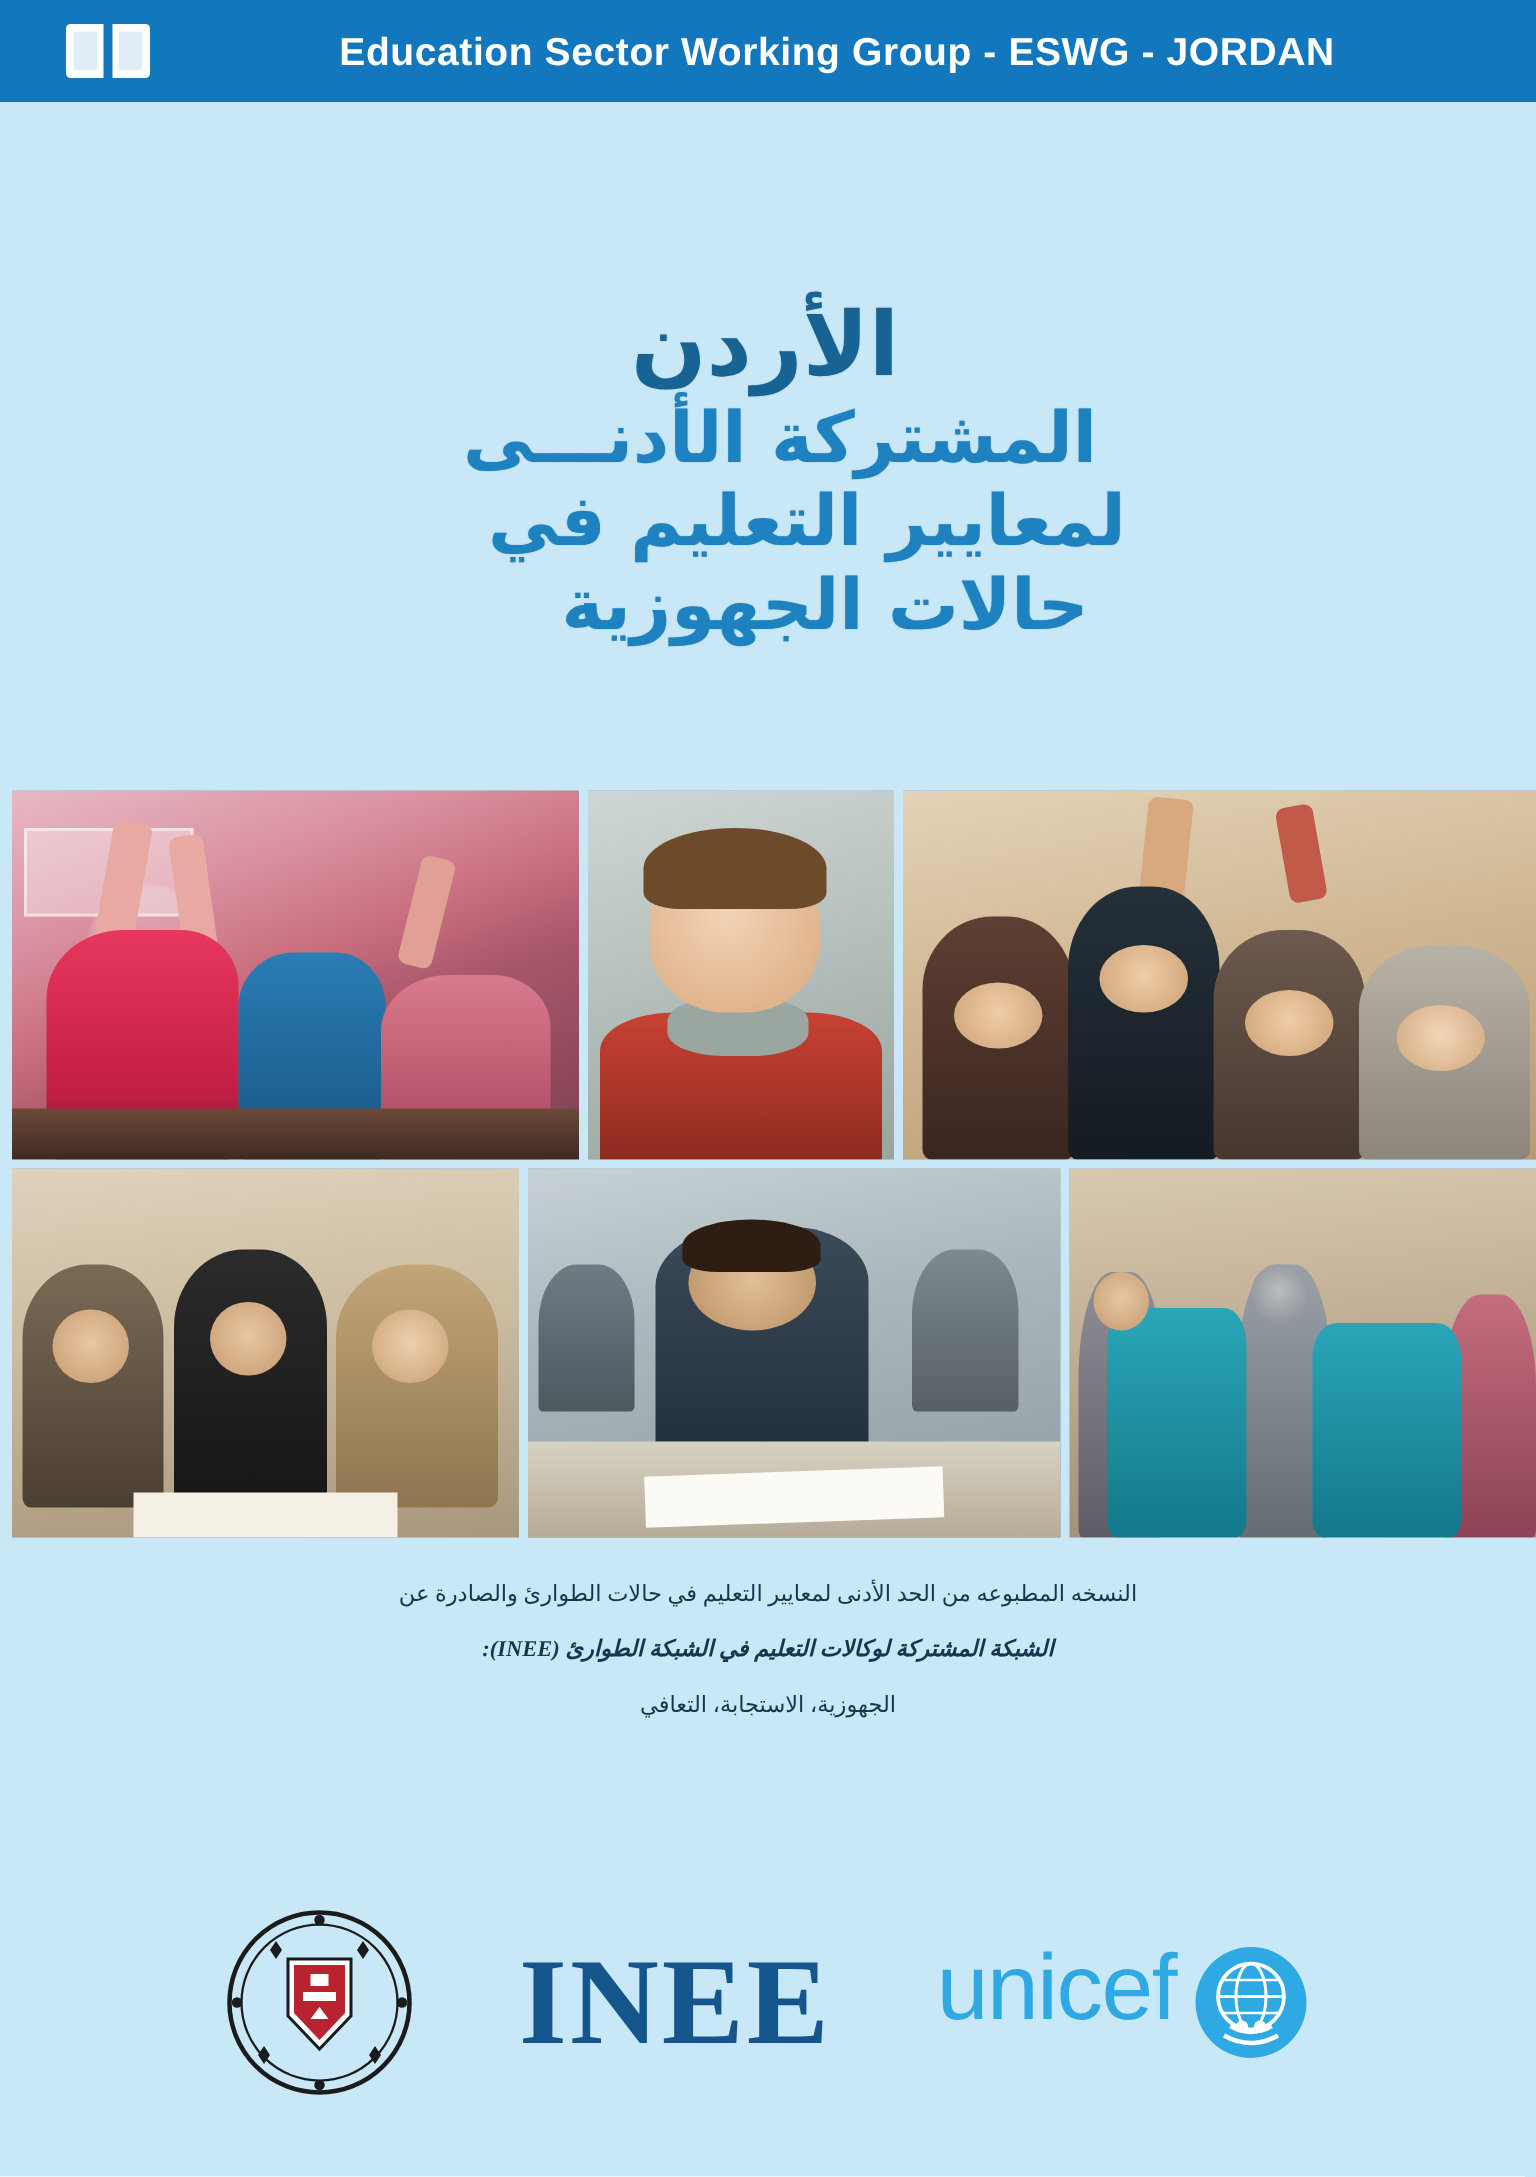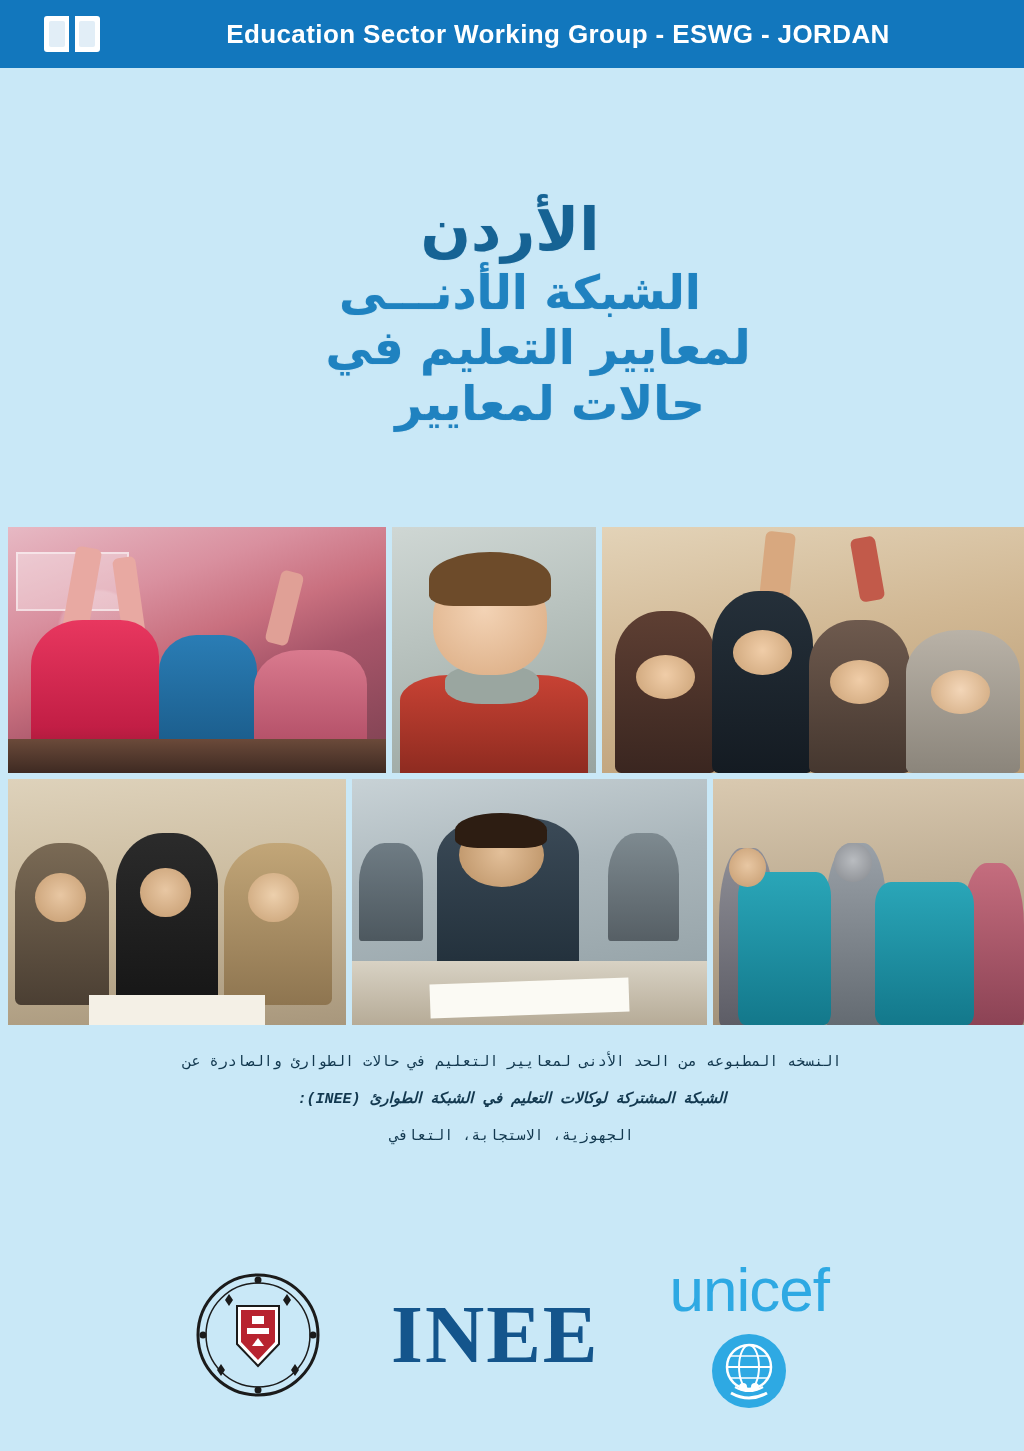--- a/index.html
+++ b/index.html
@@ -237,21 +237,21 @@
 
   
   .caption {
     position: absolute;
     top: 1045px;
     right: 0;
     width: 1024px;
     text-align: center;
     direction: rtl;
     color: #12384f;
-    font-family: Liberation Mono, monospace;
+    font-family: Liberation Serif, serif;
     font-size: 15px;
     line-height: 2.45;
   }
   .caption .line { display: block; }
   .caption .bold-it { font-weight: bold; font-style: italic; }
 
   
   .logo-row {
     position: absolute;
     top: 1270px;
@@ -268,23 +268,22 @@
   .inee-logo {
     font-family: "Liberation Serif", serif;
     font-weight: bold;
     font-size: 82px;
     color: #14558c;
     letter-spacing: 2px;
     line-height: 1;
   }
   .unicef-logo {
     display: flex;
-    align-items: center;
+    align-items: flex-start;
     gap: 10px;
-    flex-direction: column;
   }
   .unicef-word {
     font-family: "Liberation Sans", sans-serif;
     font-size: 62px;
     color: #2ea9e3;
     letter-spacing: -1px;
     line-height: 1;
   }
   .unicef-mark { width: 80px; height: 80px; }
 </style>
@@ -300,23 +299,23 @@
         <rect x="27" y="4" width="6" height="36" fill="#1277bd"></rect>
         <rect x="7" y="9" width="16" height="26" rx="2" fill="#1277bd" opacity="0.12"></rect>
         <rect x="37" y="9" width="16" height="26" rx="2" fill="#1277bd" opacity="0.12"></rect>
       </svg>
     </div>
     <div class="header-title">Education Sector Working Group - ESWG - JORDAN</div>
   </div>
 
   <div class="title-block">
     <span class="title-line t1">الأردن</span>
-    <span class="title-line t2">الشبكة الأدنـــى</span>
+    <span class="title-line t2">المشتركة الأدنـــى</span>
     <span class="title-line t3">لمعايير التعليم في</span>
-    <span class="title-line t4">حالات لمعايير</span>
+    <span class="title-line t4">حالات الجهوزية</span>
   </div>
 
   <div class="photo-grid">
     <div class="photo-row">
       <div class="photo r1 p1">
         <div class="scene"></div>
           <div class="board"></div>
         <div class="arm-a"></div>
           <div class="arm-b"></div>
           <div class="arm-c"></div>

